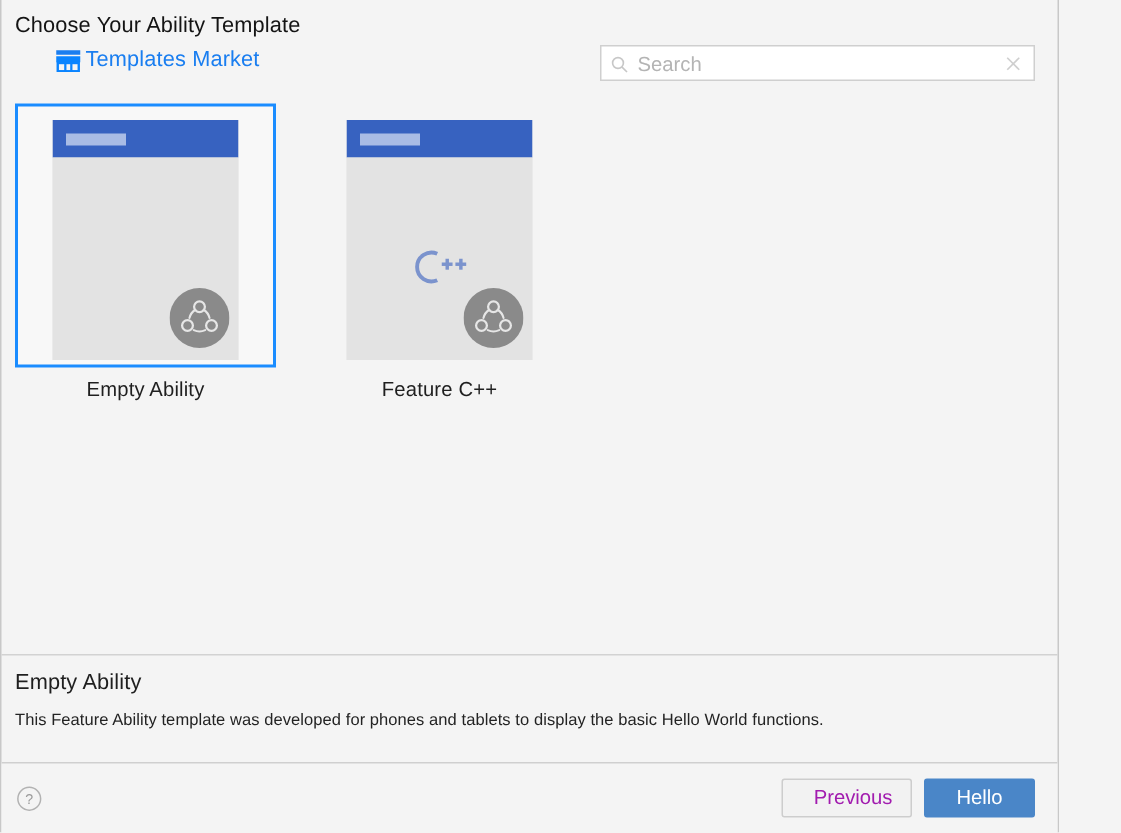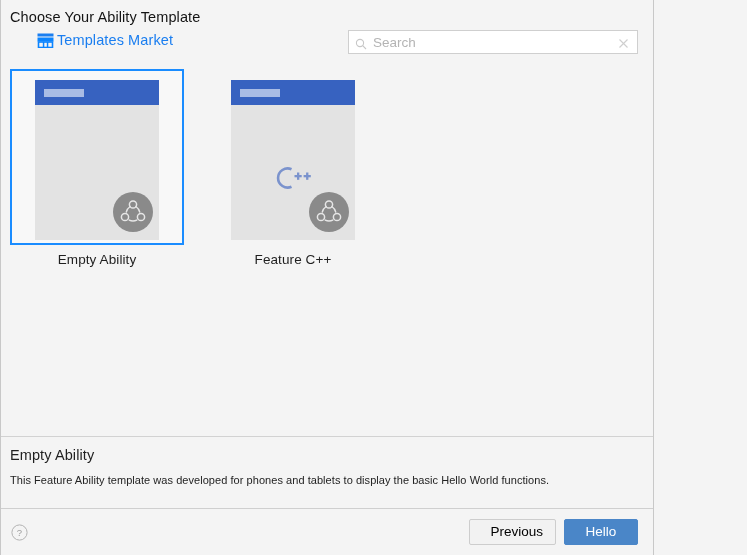--- a/index.html
+++ b/index.html
@@ -11,21 +11,21 @@
     height: 555px;
     background: #f4f4f4;
     font-family: "Liberation Sans", sans-serif;
     color: #1f1f1f;
     overflow: hidden;
     position: relative;
   }
   .dialog {
     position: absolute;
     left: 0; top: 0;
-    width: 654px;
+    width: 706px;
     height: 555px;
     background: #f4f4f4;
     border-left: 1px solid #c8c8c8;
     border-right: 1px solid #c8c8c8;
     box-sizing: border-box;
     display: flex;
     flex-direction: column;
   }
 
   
@@ -232,21 +232,21 @@
     text-align: center;
   }
   .btn-default {
     background: #ffffff;
     border: 1px solid #3f3f3f;
     color: #1f1f1f;
   }
   .btn-disabled {
     background: #f2f2f2;
     border: 1px solid #cdcdcd;
-    color: #000000;
+    color: #a21caf;
     cursor: default;
     padding-left: 20px;
   }
   .btn-primary {
     background: #4a86c8;
     border: 1px solid #4a86c8;
     color: #ffffff;
   }
 </style>
 </head>

